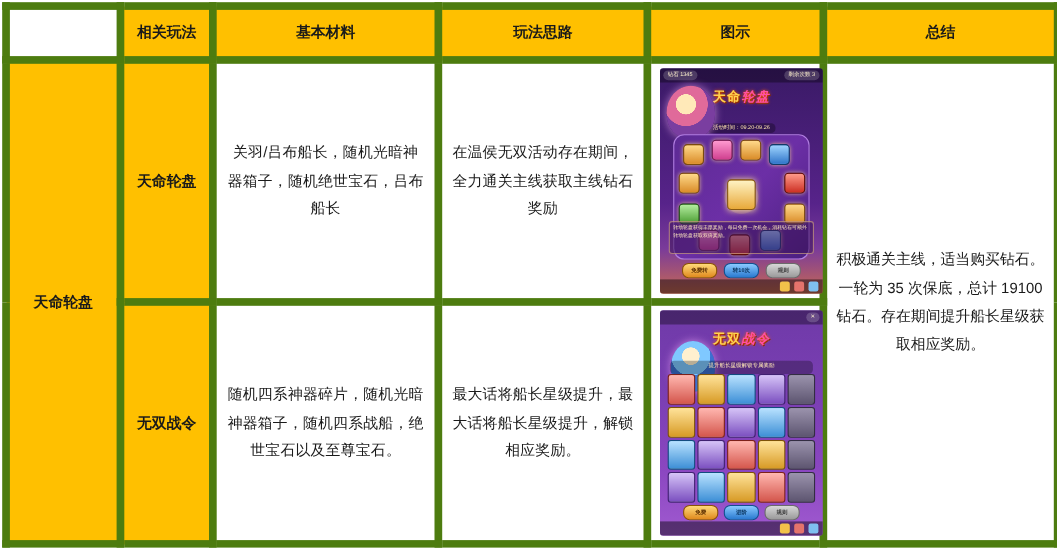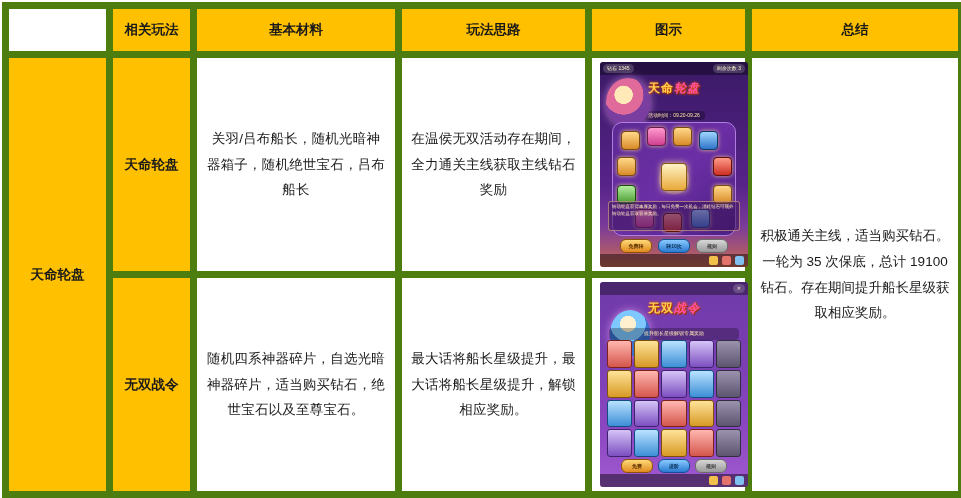--- a/index.html
+++ b/index.html
@@ -343,21 +343,21 @@
               <span class="sq alt"></span>
               <span class="sq alt2"></span>
             </div>
           </div>
         </td>
         <td class="summary" rowspan="2">积极通关主线，适当购买钻石。一轮为 35 次保底，总计 19100 钻石。存在期间提升船长星级获取相应奖励。</td>
       </tr>
 
       <tr>
         <td class="namecell">无双战令</td>
-        <td class="textcell">随机四系神器碎片，自选光暗神器碎片，适当购买钻石，绝世宝石以及至尊宝石。</td>
+        <td class="textcell">随机四系神器碎片，随机光暗神器箱子，随机四系战船，绝世宝石以及至尊宝石。</td>
         <td class="textcell">最大话将船长星级提升，最大话将船长星级提升，解锁相应奖励。</td>
         <td class="imgcell">
           <div class="phone warflag">
             <div class="topbar">
               <span class="pill"></span>
               <span class="pill">✕</span>
             </div>
             <div class="hero w"></div>
             <div class="banner">
               <div class="big"><span>无双</span><span class="alt">战令</span></div>

